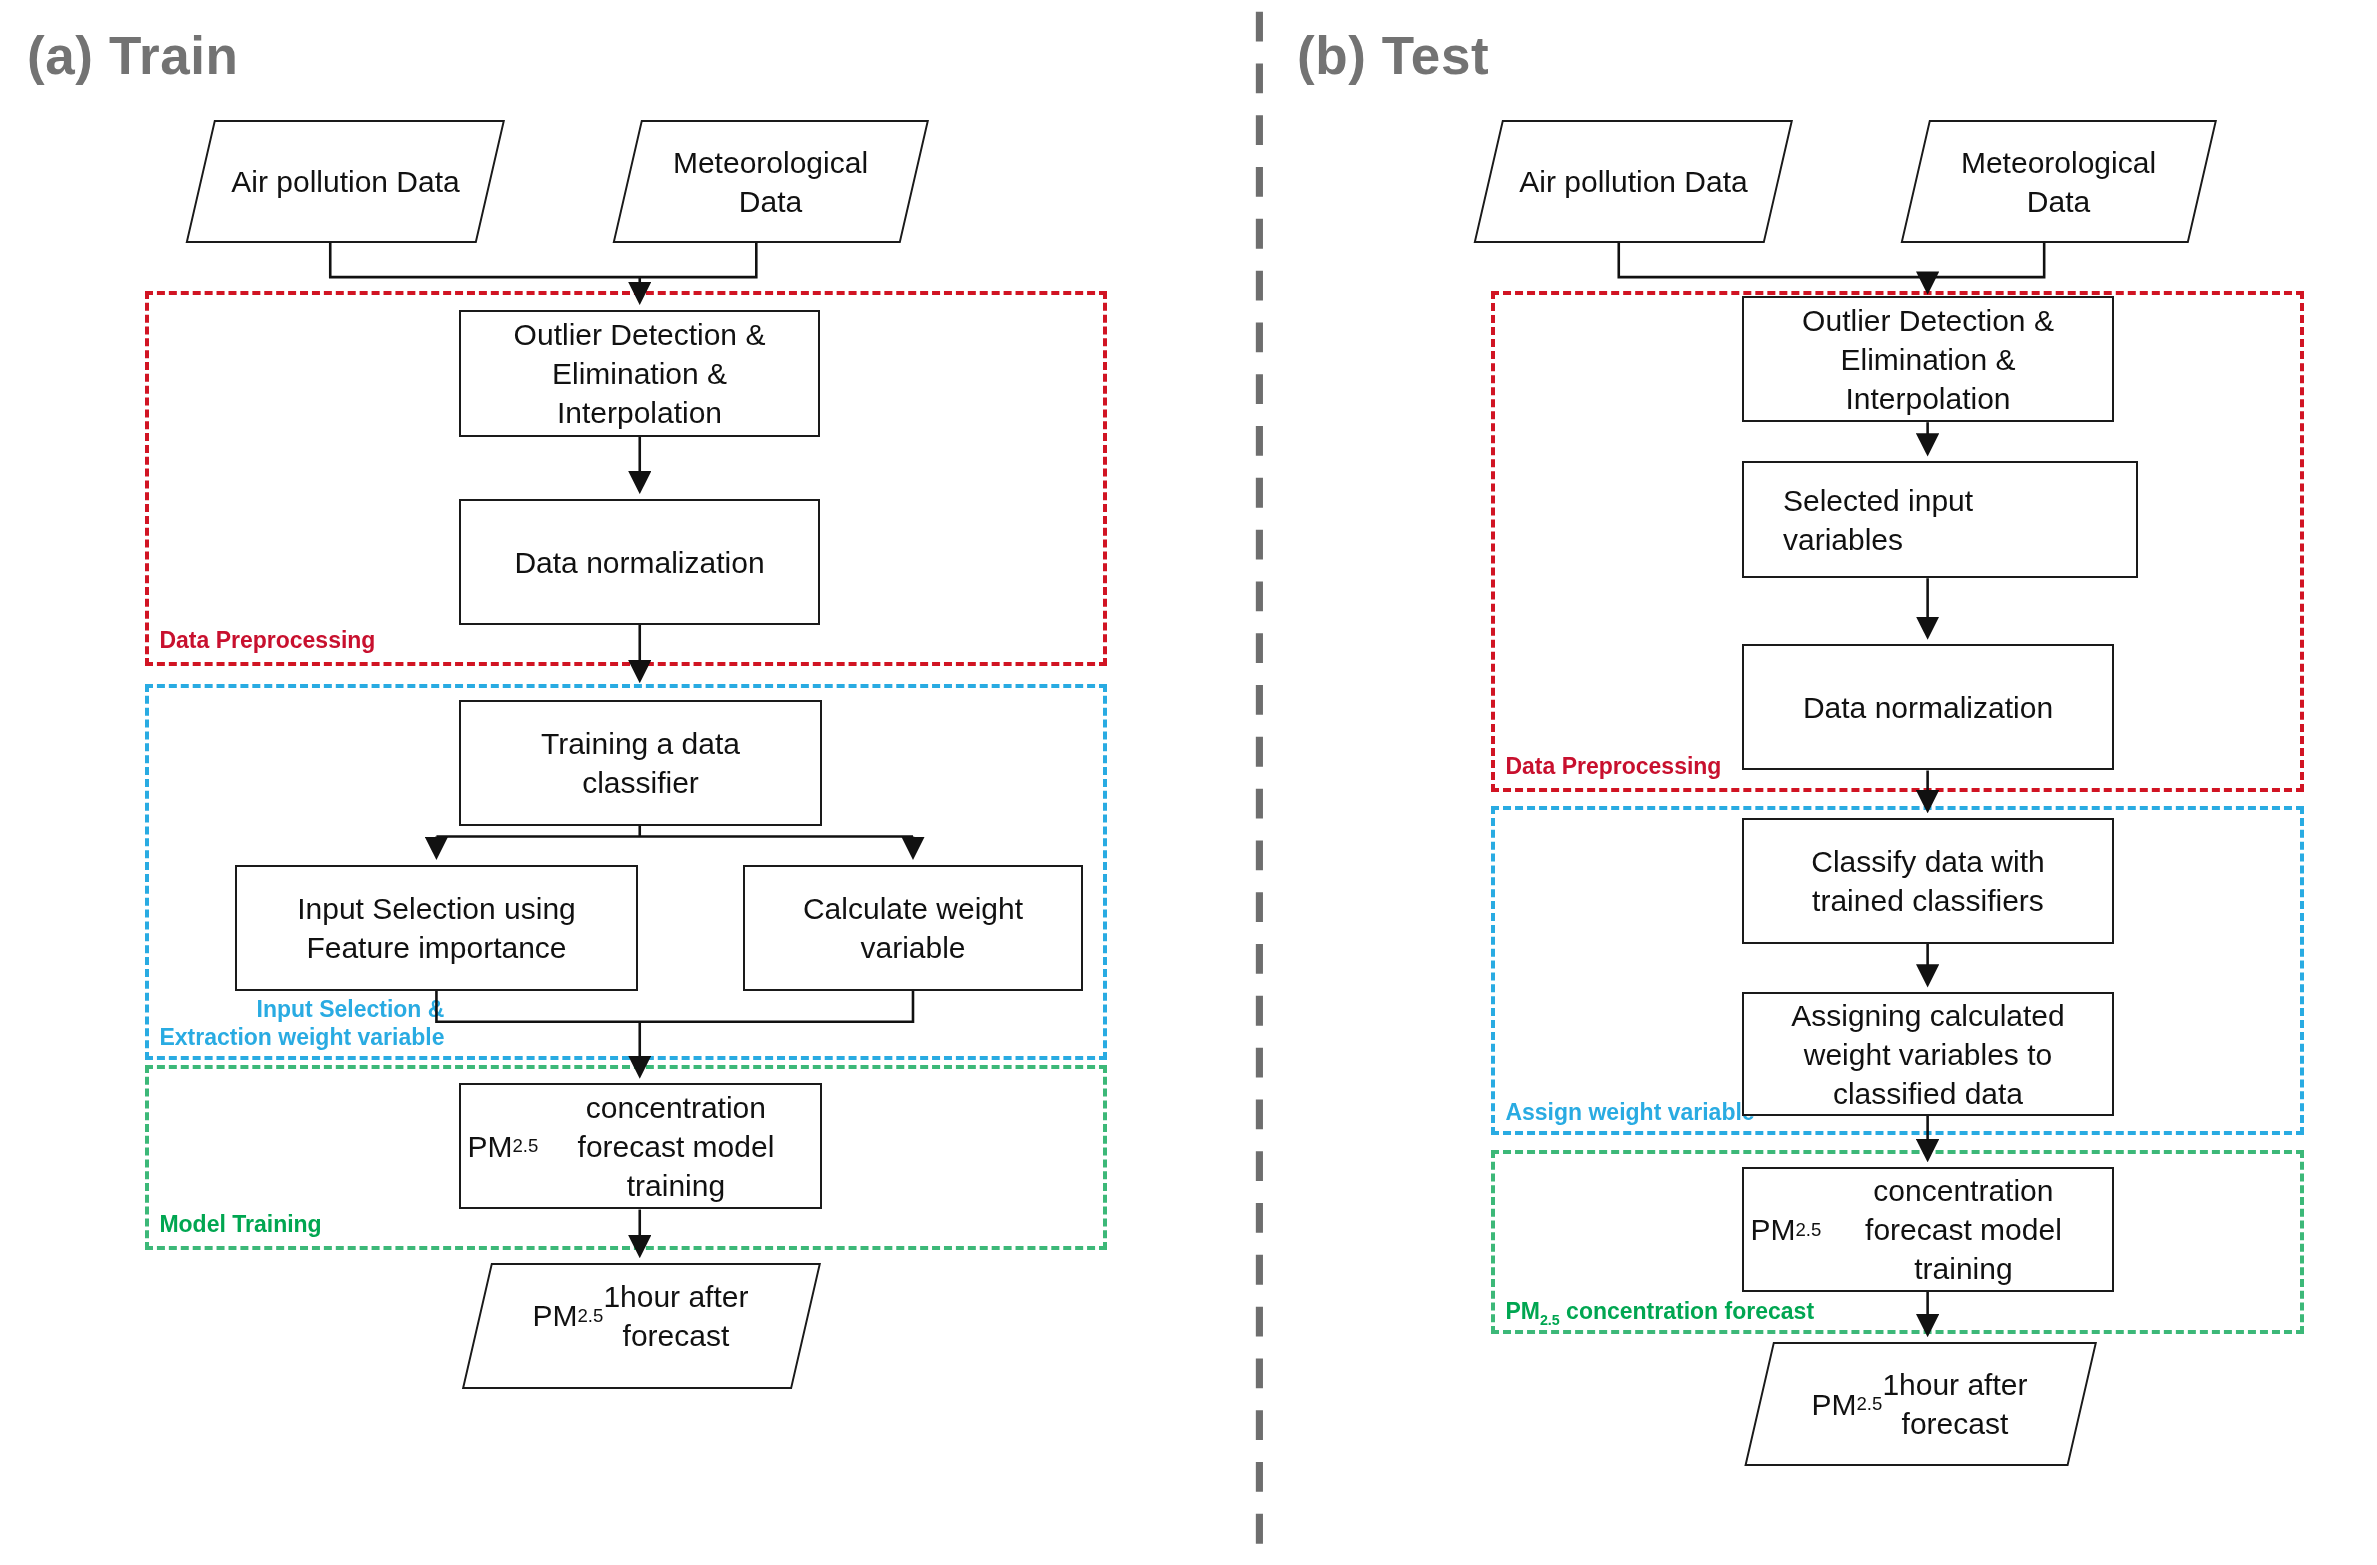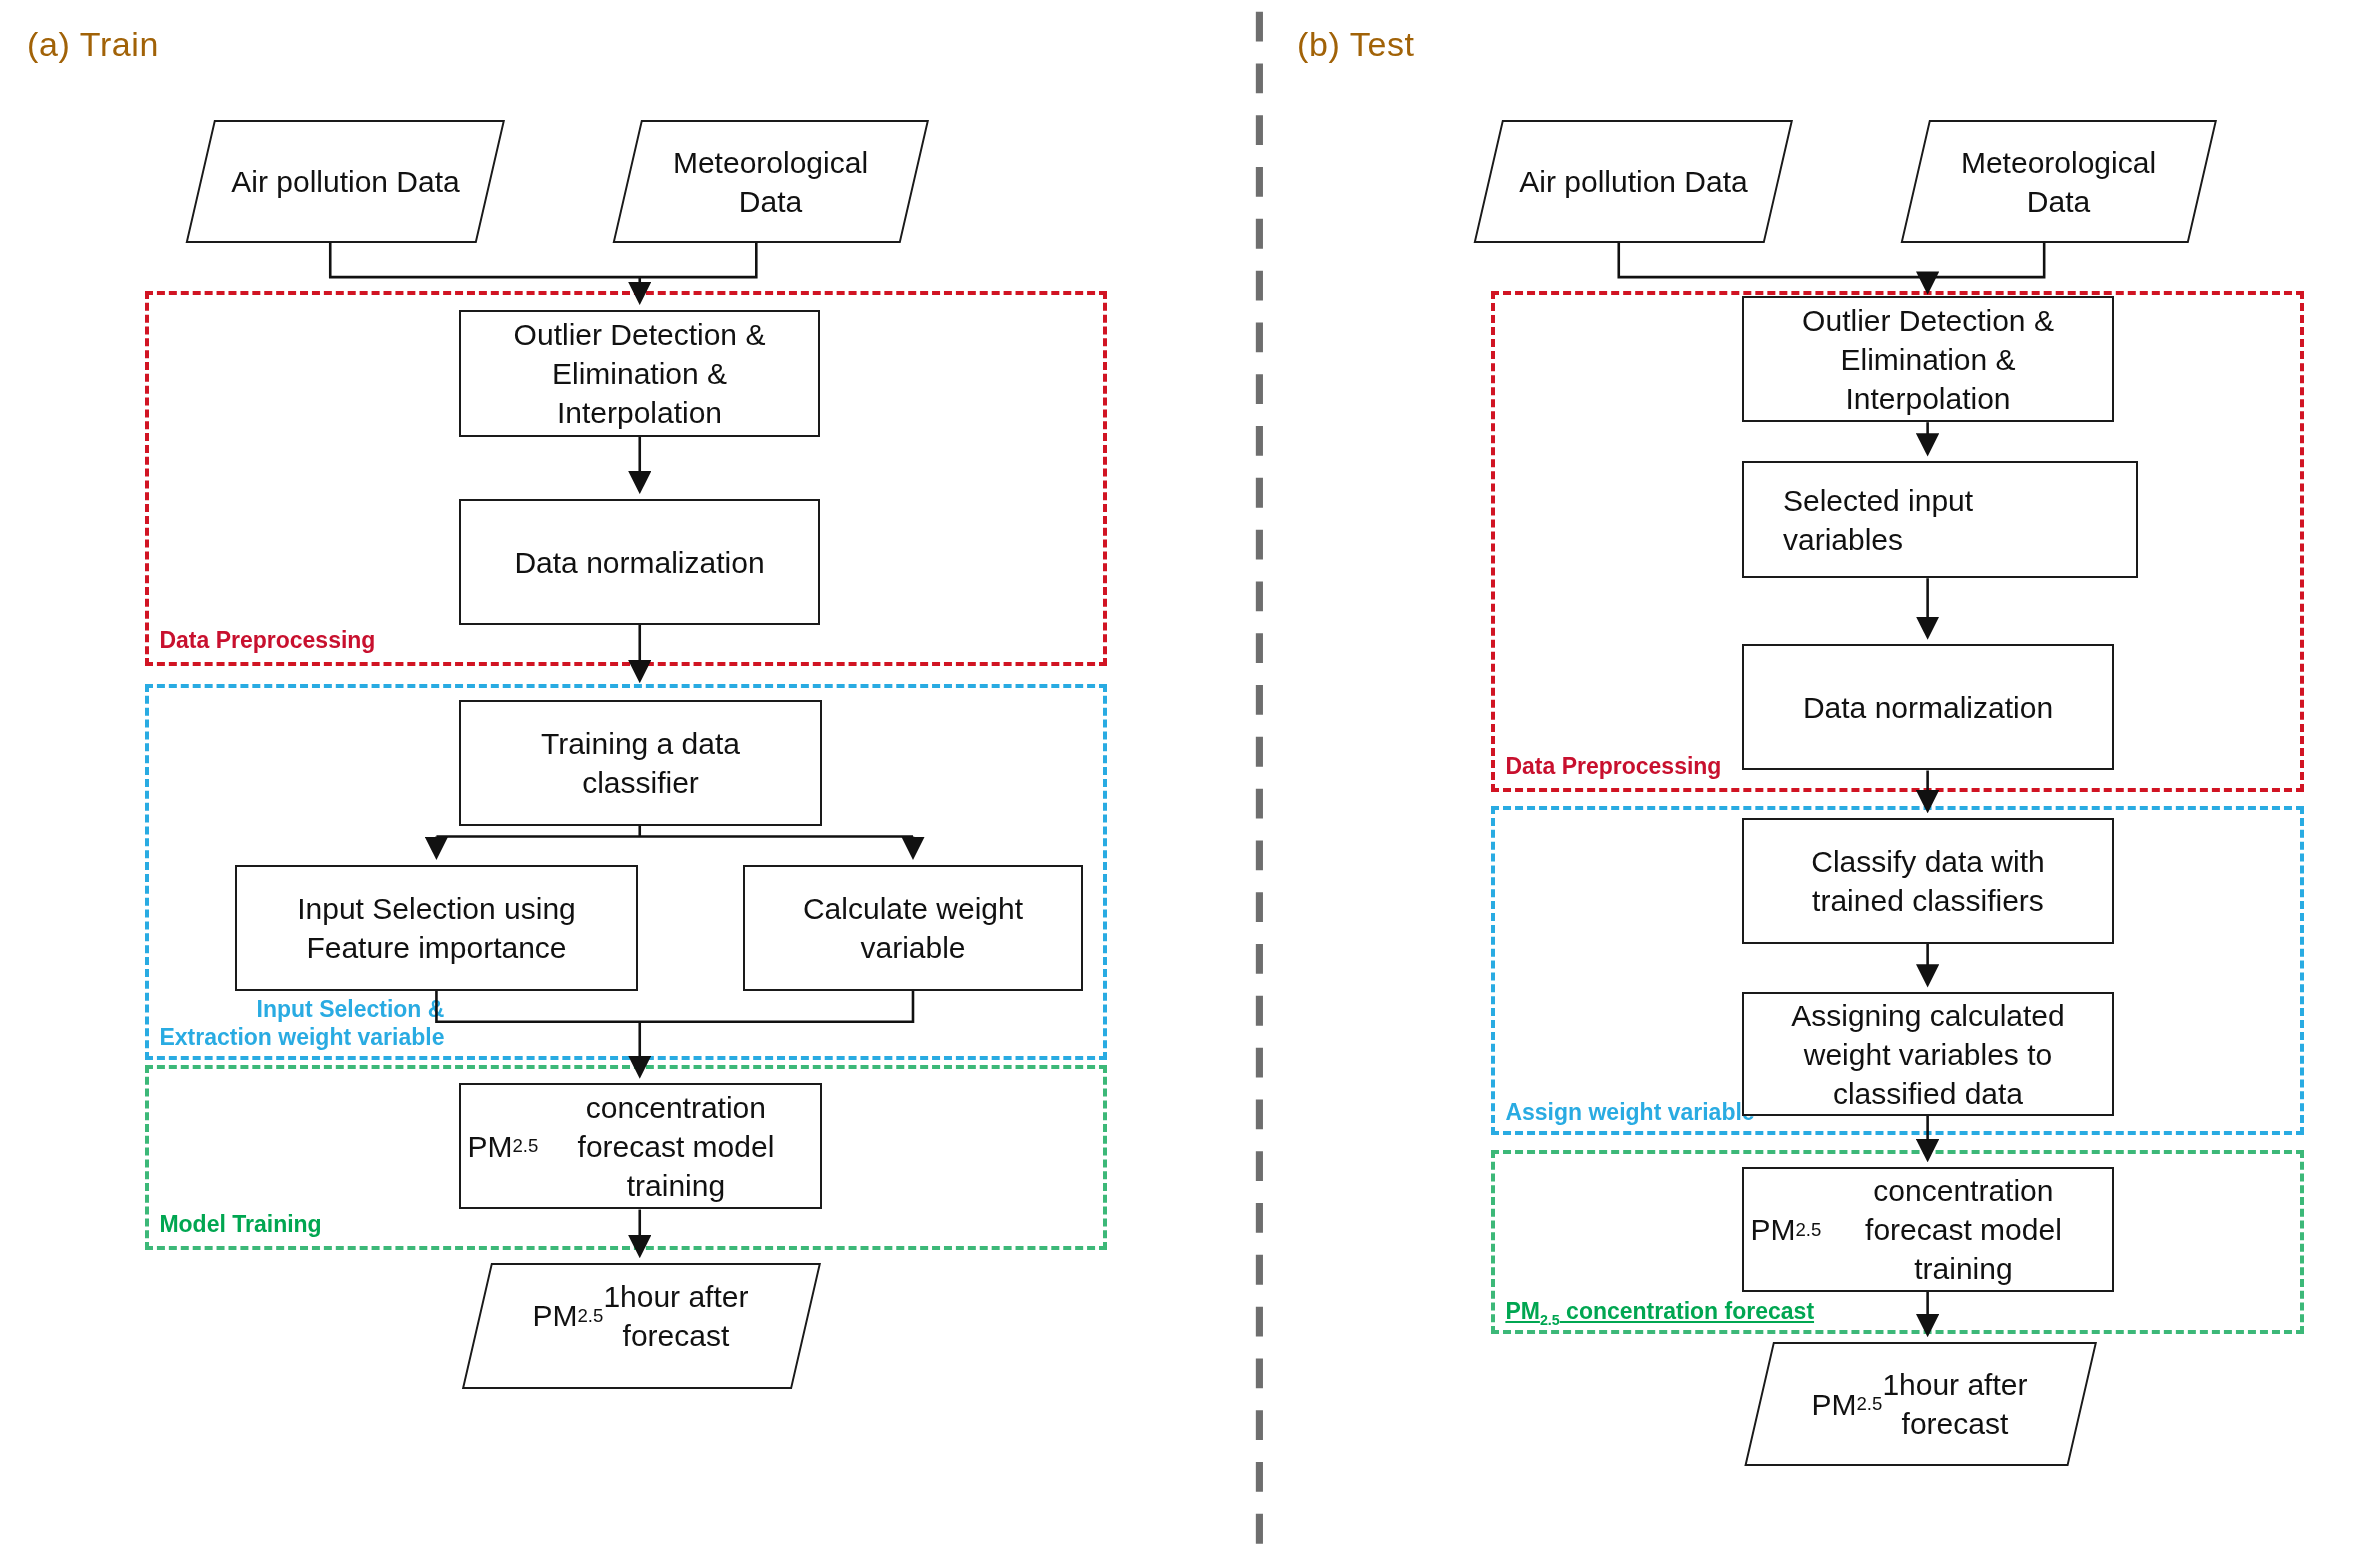--- a/index.html
+++ b/index.html
@@ -1,18 +1,18 @@
 <!DOCTYPE html>
 <html style="--c-red: #d11423; --c-red_label: #c8102e; --c-blue: #29abe2; --c-green: #3cb878; --c-green_label: #00a651; --c-divider: #6e6e6e; --c-line: #111111;font-size:10.4px"><head>
 <meta charset="utf-8">
 <style>
   html,body{margin:0;padding:0;background:#ffffff;}
   body{font-family:"Liberation Sans", sans-serif;color:#111;}
   #figure{position:relative;width:2377px;height:1565px;background:#fff;overflow:hidden;}
-  .title{position:absolute;font-weight:normal;font-size:34px;letter-spacing:0.6px;color:#a16207;}
+  .title{position:absolute;font-weight:bold;font-size:53px;letter-spacing:0.6px;color:#737373;}
   svg.wires{position:absolute;left:0;top:0;z-index:2;}
   .group{position:absolute;z-index:1;border:4.5px dashed var(--c-red,#d11423);box-sizing:border-box;text-align:right;}
   .group.blue{border-color:var(--c-blue,#29abe2);}
   .group.green{border-color:var(--c-green,#3cb878);}
   .group-label{position:absolute;left:10.4px;bottom:7.8px;font-weight:bold;font-size:23px;line-height:1.22;white-space:nowrap;}
   .group-label.red{color:var(--c-red_label,#c8102e);}
   .group-label.blue{color:var(--c-blue,#29abe2);}
   .group-label.green{color:var(--c-green_label,#00a651);}
   .node{position:absolute;z-index:3;background:#fff;border:2.6px solid #1a1a1a;box-sizing:border-box;
         display:flex;align-items:center;justify-content:center;text-align:center;
@@ -90,21 +90,21 @@
 
   <div class="title" style="left:1297px;top:24.6px;">(b) Test</div>
 
   <div class="group" style="left:1491px;top:291px;width:813px;height:501px;">
     <span class="group-label red">Data Preprocessing</span>
   </div>
   <div class="group blue" style="left:1491px;top:806px;width:813px;height:329px;">
     <span class="group-label blue" style="bottom:5.2px;">Assign weight variable</span>
   </div>
   <div class="group green" style="left:1491px;top:1150px;width:813px;height:184px;">
-    <span class="group-label green" style="bottom:5.2px;text-decoration:underline;">PM<sub>2.5</sub> concentration forecast</span>
+    <span class="group-label green" style="bottom:5.2px;">PM<sub>2.5</sub> concentration forecast</span>
   </div>
 
   <div class="para" style="left:1502px;top:120px;width:291px;height:123px;"></div>
   <div class="para-text" style="left:1473px;top:120px;width:321px;height:123px;">Air pollution Data</div>
   <div class="para" style="left:1929px;top:120px;width:288px;height:123px;"></div>
   <div class="para-text" style="left:1900px;top:120px;width:317px;height:123px;">Meteorological<br>Data</div>
 
   <div class="node" style="left:1742px;top:296px;width:372px;height:126px;">Outlier Detection &amp;<br>Elimination &amp;<br>Interpolation</div>
   <div class="node left-align" style="left:1742px;top:461px;width:396px;height:117px;">Selected input<br>variables</div>
   <div class="node" style="left:1742px;top:644px;width:372px;height:126px;">Data normalization</div>

